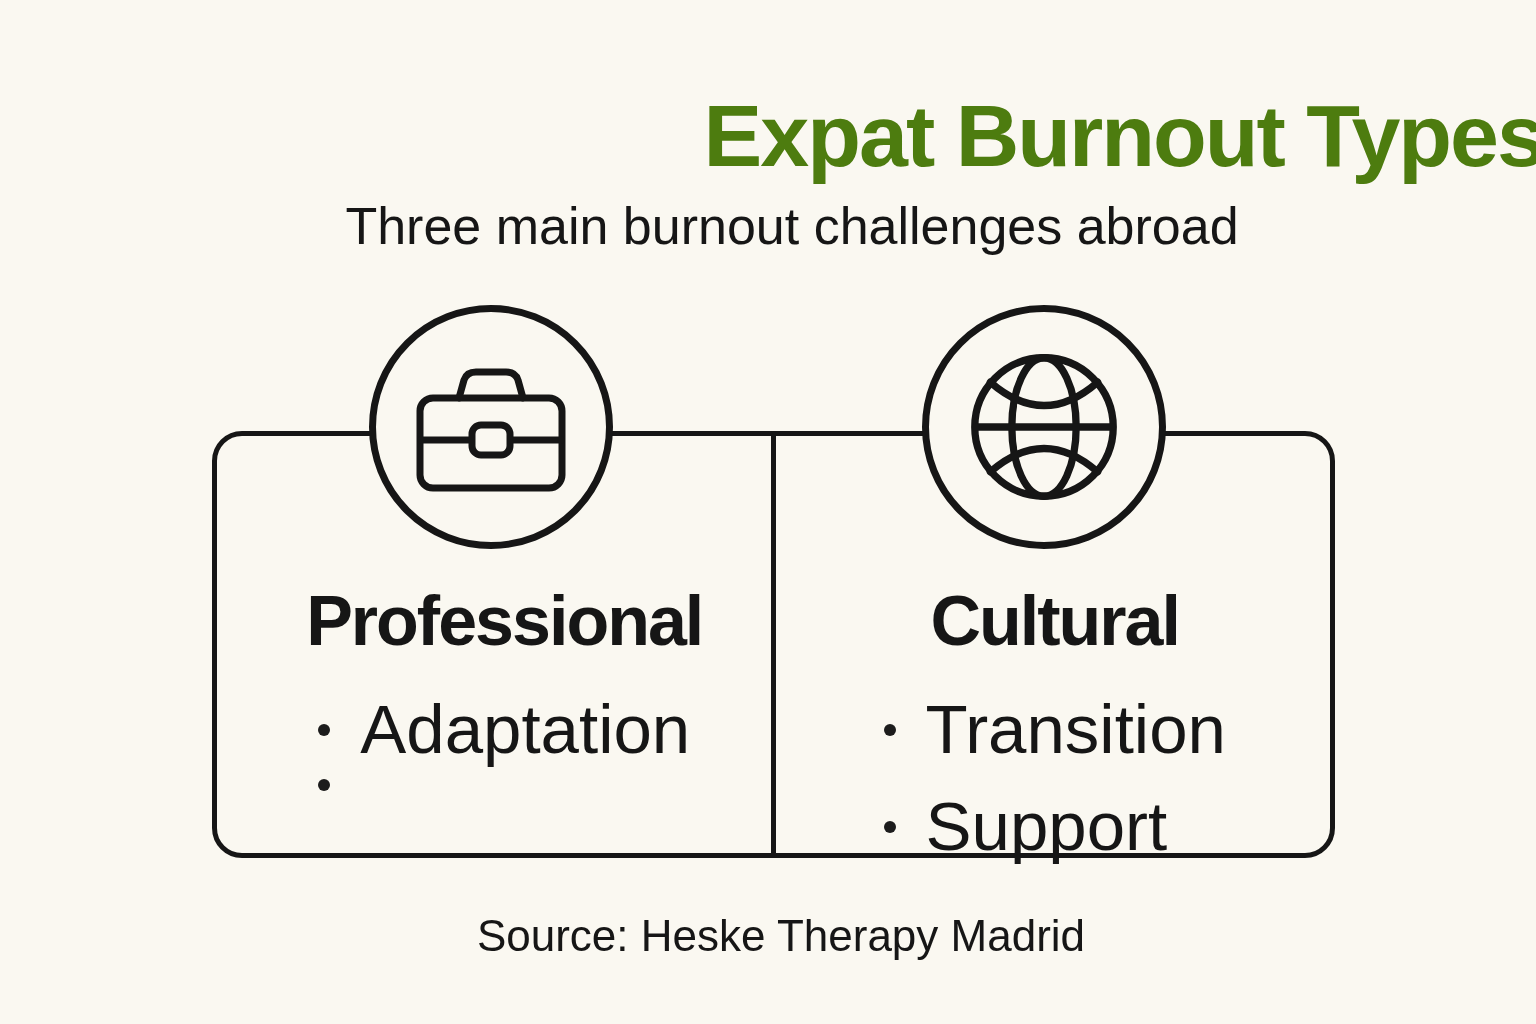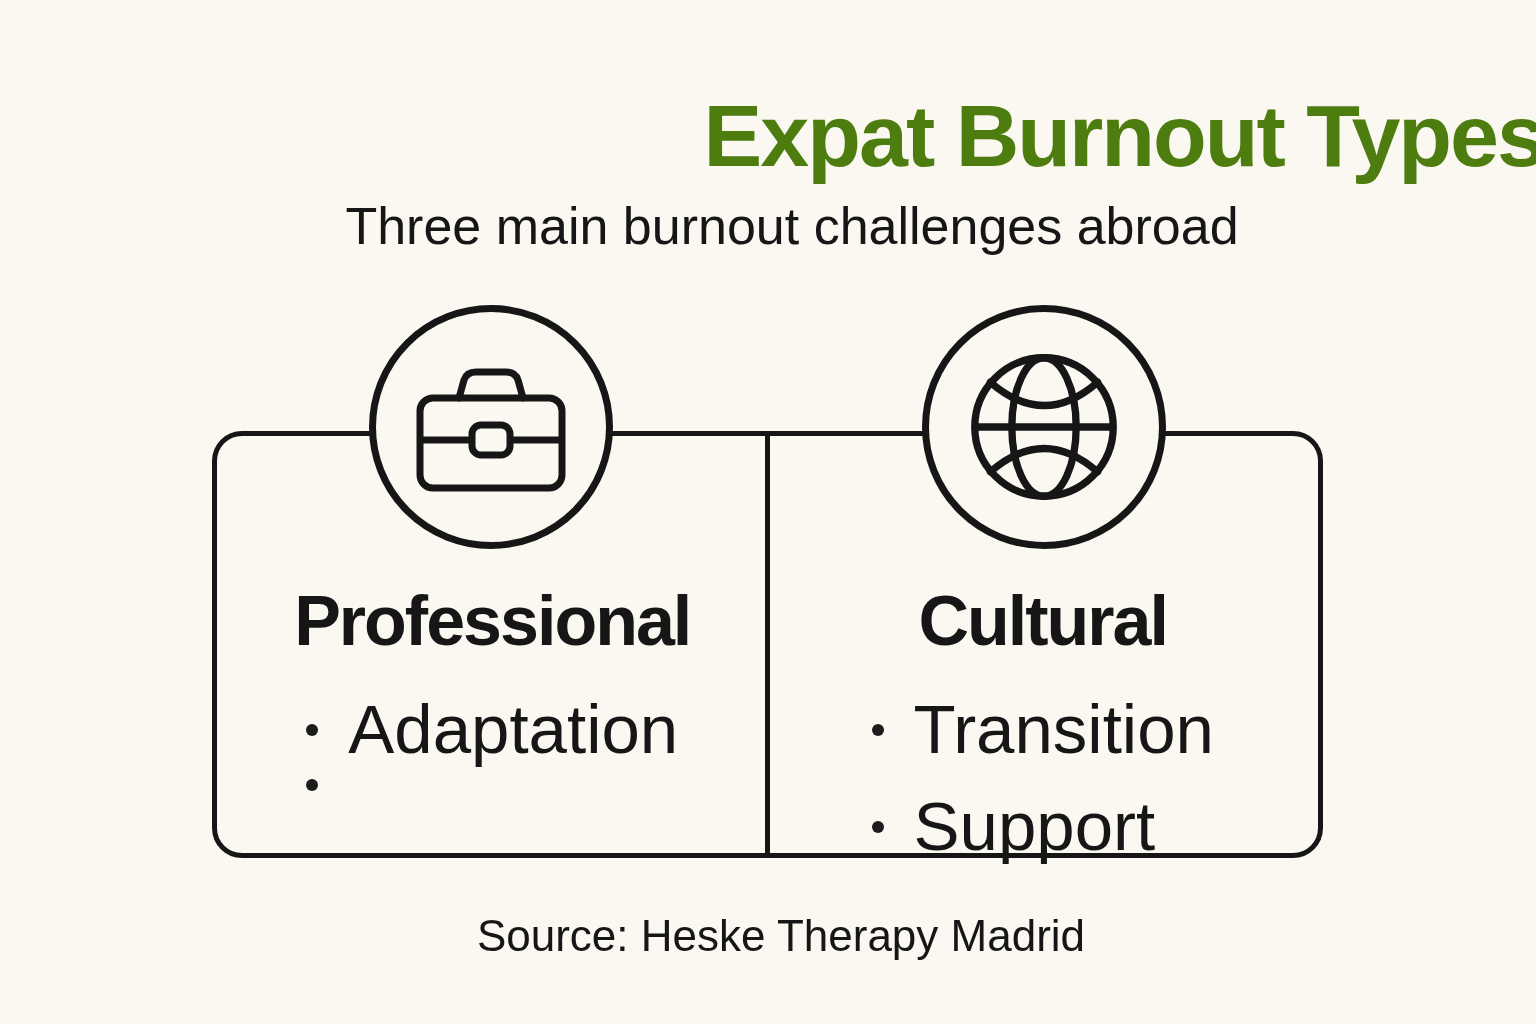--- a/index.html
+++ b/index.html
@@ -44,20 +44,21 @@
   }
   .panel {
     position: absolute;
     top: 431px;
     left: 212px;
     width: 1101px;
     height: 417px;
     border: 5px solid #161616;
     border-radius: 30px;
     display: flex;
+    padding-left: 12px;
   }
   .panel .divider {
     position: absolute;
     left: 50%;
     top: 0;
     bottom: 0;
     width: 5px;
     margin-left: -2.5px;
     background: #161616;
   }

